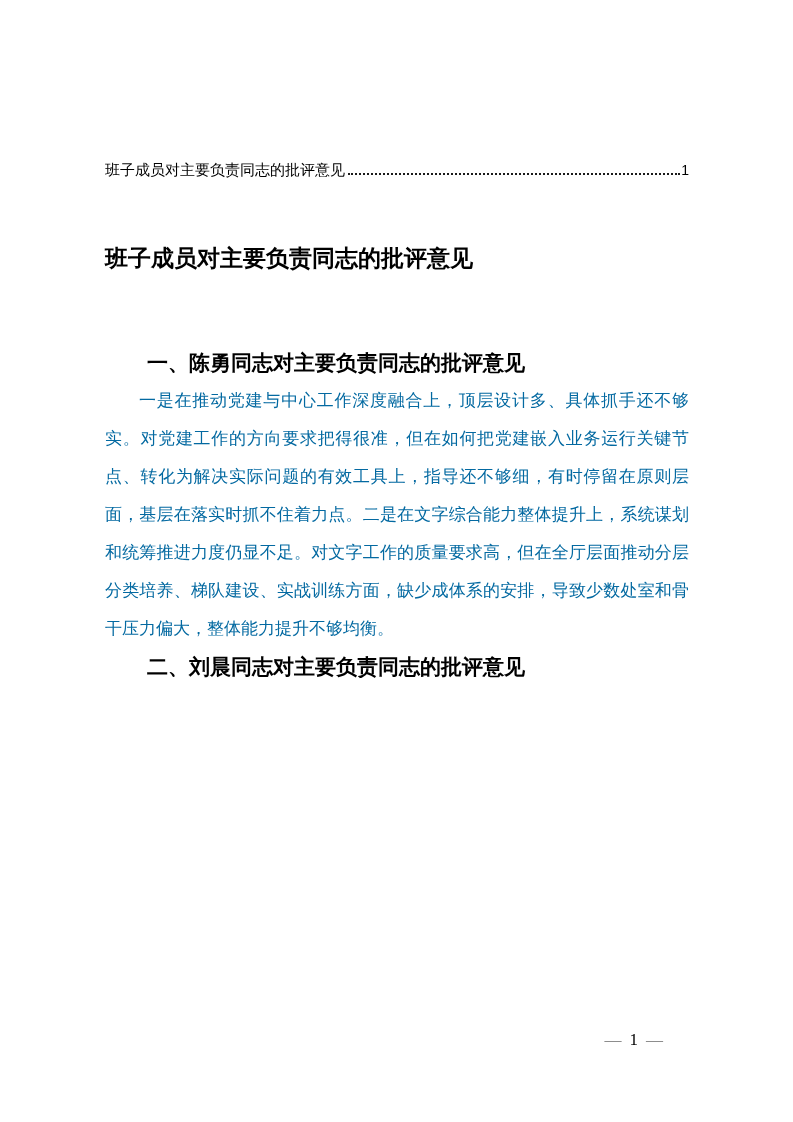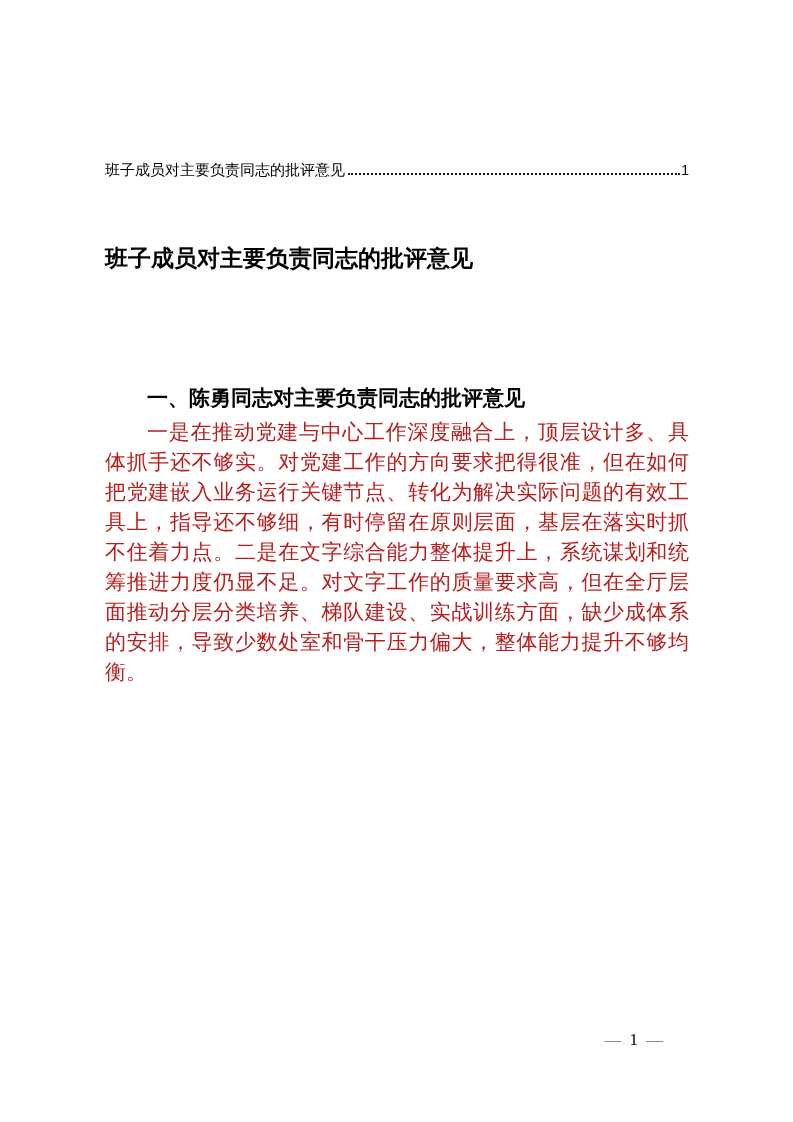--- a/index.html
+++ b/index.html
@@ -38,35 +38,35 @@
   
   .doc-title {
     margin-top: 63px;
     font-family: "Liberation Sans", sans-serif;
     font-weight: bold;
     font-size: 23px;
     line-height: 30px;
     color: #000;
   }
   
-  .sections { margin-top: 106px; }
+  .sections { margin-top: 71px; }
   .section-heading {
     font-family: "Liberation Sans", sans-serif;
     font-weight: bold;
     font-size: 21px;
     line-height: 38px;
     text-indent: 2em;
     color: #000;
   }
   .para {
-    font-size: 21px;
-    line-height: 30px;
+    font-size: 17px;
+    line-height: 38px;
     text-align: justify;
     text-indent: 2em;
-    color: #b91c1c;
+    color: #0369a1;
   }
   
   .footer {
     position: absolute;
     top: 1030px;
     right: 122px;
     font-size: 17px;
     line-height: 20px;
     color: #000;
     letter-spacing: 1px;
@@ -86,20 +86,21 @@
         <span class="toc-page">1</span>
       </div>
     </div>
 
     <h1 class="doc-title">班子成员对主要负责同志的批评意见</h1>
 
     <div class="sections">
       <h2 class="section-heading">一、陈勇同志对主要负责同志的批评意见</h2>
       <p class="para">一是在推动党建与中心工作深度融合上，顶层设计多、具体抓手还不够实。对党建工作的方向要求把得很准，但在如何把党建嵌入业务运行关键节点、转化为解决实际问题的有效工具上，指导还不够细，有时停留在原则层面，基层在落实时抓不住着力点。二是在文字综合能力整体提升上，系统谋划和统筹推进力度仍显不足。对文字工作的质量要求高，但在全厅层面推动分层分类培养、梯队建设、实战训练方面，缺少成体系的安排，导致少数处室和骨干压力偏大，整体能力提升不够均衡。</p>
 
+      <h2 class="section-heading">二、刘晨同志对主要负责同志的批评意见</h2>
     </div>
 
   </div>
 
   <div class="footer">
     <span class="dash">—</span><span>1</span><span class="dash">—</span>
   </div>
 </div>
 
 </body></html>

